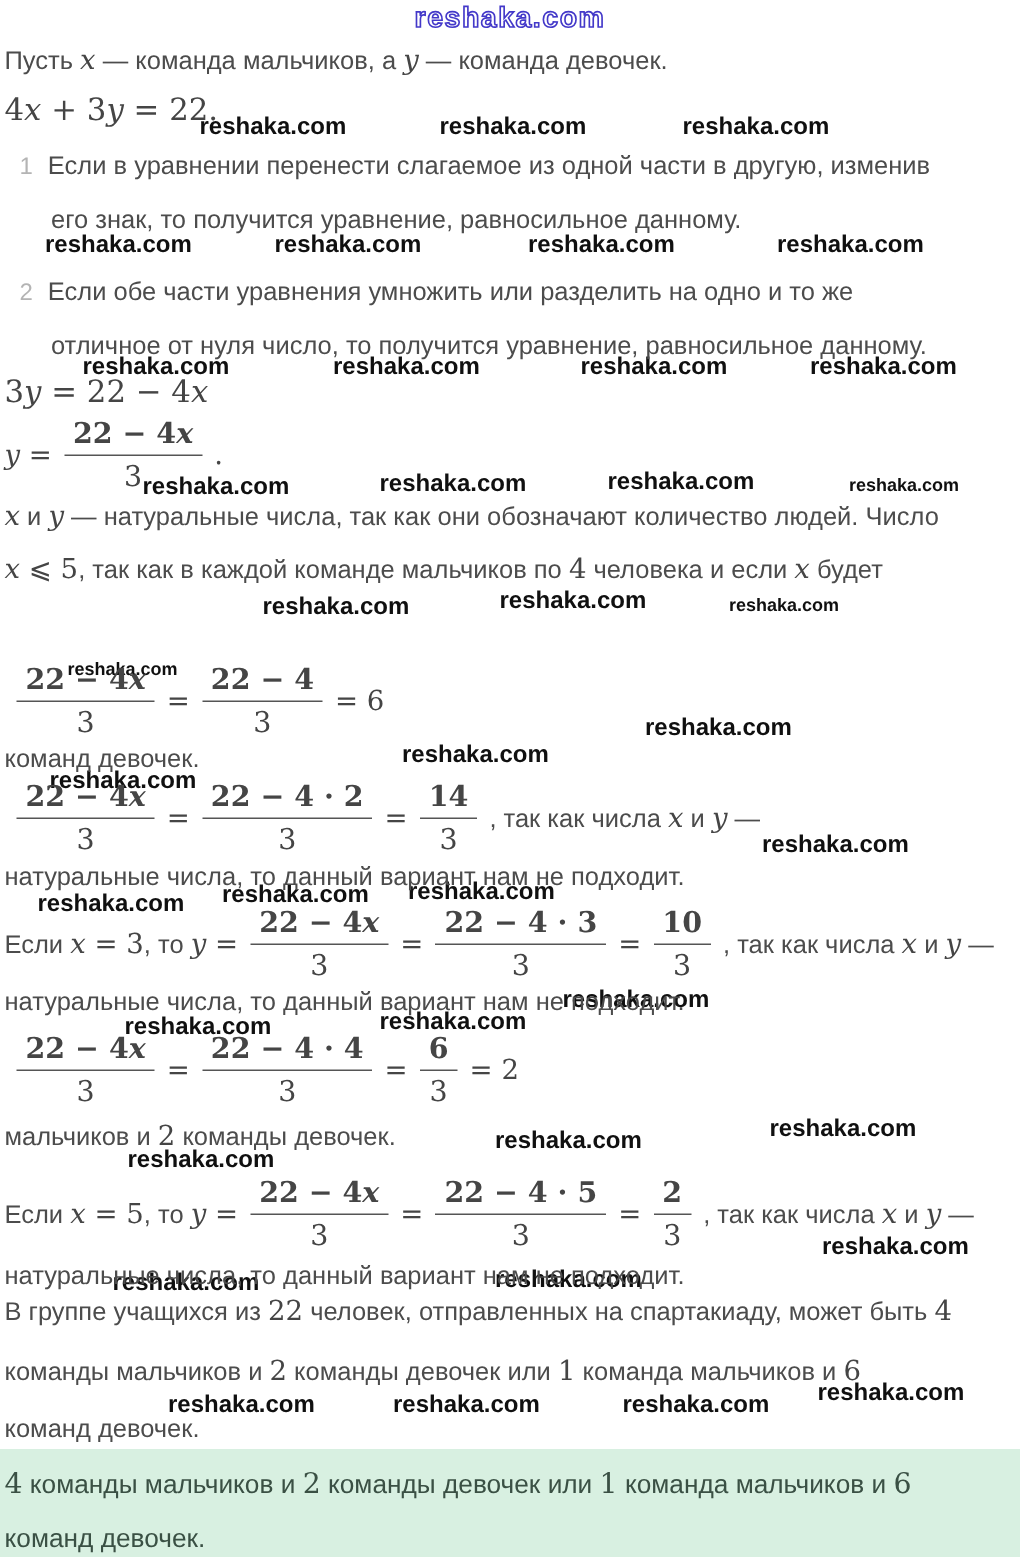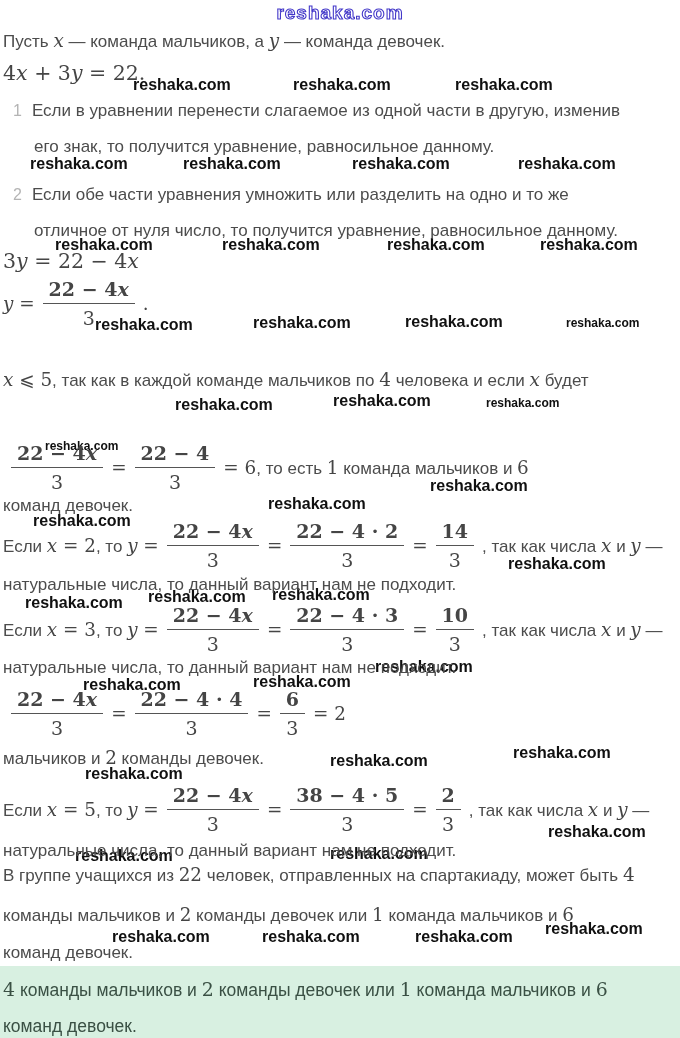--- a/index.html
+++ b/index.html
@@ -98,39 +98,38 @@
 
   <div class="case-row" style="top:278px">
     <span><span class="mv">y</span><span class="mn"> =</span></span>
     <span class="frac">
         <span class="fn"><span class="mn">22 − 4</span><span class="mv">x</span></span>
         <span class="fd">3</span>
       </span>
     <span class="mn">.</span>
   </div>
 
+  <div class="line" style="top:334px"><span class="mv">x</span><span class="t"> и </span><span class="mv">y</span><span class="t"> — натуральные числа, так как они обозначают количество людей. Число</span></div>
   <div class="line" style="top:369px"><span class="mv">x</span><span class="mn"> ⩽ 5</span><span class="t">, так как в каждой команде мальчиков по </span><span class="mn">4</span><span class="t"> человека и если </span><span class="mv">x</span><span class="t"> будет</span></div>
 
   <div class="case-row" style="top:442px">
     <span class="frac">
         <span class="fn"><span class="mn">22 − 4</span><span class="mv">x</span></span>
         <span class="fd">3</span>
       </span>
     <span class="mn">=</span>
     <span class="frac">
         <span class="fn">22 − 4</span>
         <span class="fd">3</span>
       </span>
     <span class="mn">= 6</span>
-    <span><span class="t">, то есть </span><span class="mn">1</span><span class="t"> команда мальчиков и </span><span class="mn">6</span></span>
   </div>
   <div class="line" style="top:495px"><span class="t">команд девочек.</span></div>
 
   <div class="case-row" style="top:520px">
-    <span><span class="t">Если </span><span class="mv">x</span><span class="mn"> = 2</span><span class="t">, то </span><span class="mv">y</span><span class="mn"> =</span></span>
     <span class="frac">
         <span class="fn"><span class="mn">22 − 4</span><span class="mv">x</span></span>
         <span class="fd">3</span>
       </span>
     <span class="mn">=</span>
     <span class="frac">
         <span class="fn">22 − 4 · 2</span>
         <span class="fd">3</span>
       </span>
     <span class="mn">=</span>
@@ -182,21 +181,21 @@
   <div class="line" style="top:747px"><span class="t">мальчиков и </span><span class="mn">2</span><span class="t"> команды девочек.</span></div>
 
   <div class="case-row" style="top:784px">
     <span><span class="t">Если </span><span class="mv">x</span><span class="mn"> = 5</span><span class="t">, то </span><span class="mv">y</span><span class="mn"> =</span></span>
     <span class="frac">
         <span class="fn"><span class="mn">22 − 4</span><span class="mv">x</span></span>
         <span class="fd">3</span>
       </span>
     <span class="mn">=</span>
     <span class="frac">
-        <span class="fn">38 − 4 · 5</span>
+        <span class="fn">22 − 4 · 5</span>
         <span class="fd">3</span>
       </span>
     <span class="mn">=</span>
     <span class="frac">
         <span class="fn">2</span>
         <span class="fd">3</span>
       </span>
     <span><span class="t">, так как числа </span><span class="mv">x</span><span class="t"> и </span><span class="mv">y</span><span class="t"> —</span></span>
   </div>
   <div class="line" style="top:840px"><span class="t">натуральные числа, то данный вариант нам не подходит.</span></div>

